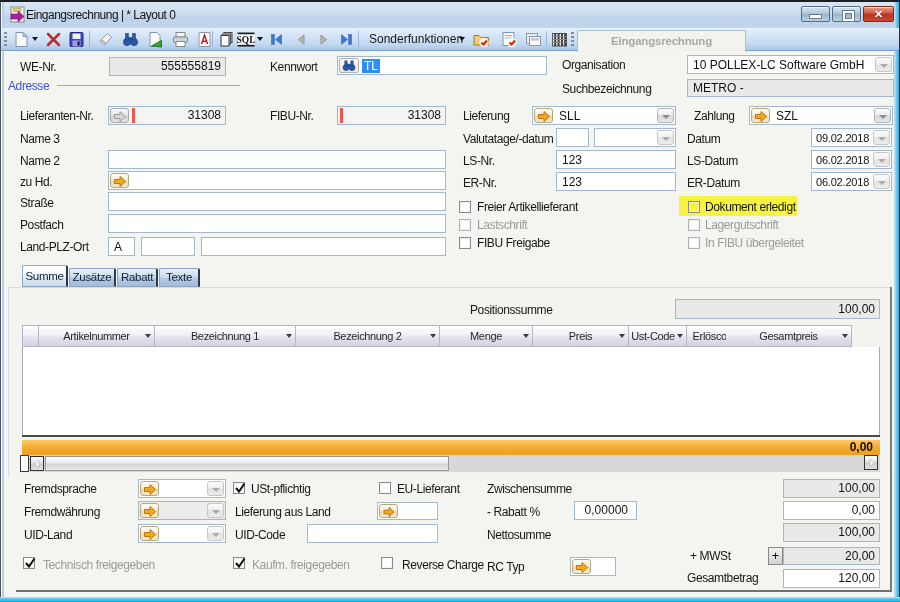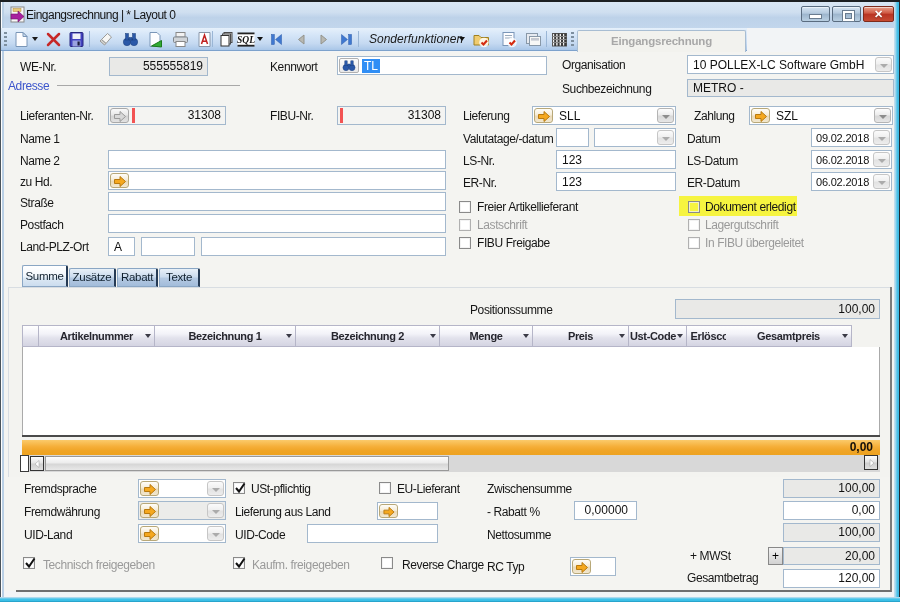--- a/index.html
+++ b/index.html
@@ -14,22 +14,22 @@
 .ticon{position:absolute;left:10px;top:6px;width:15px;height:17px;}
 #title{position:absolute;left:26px;top:8px;font-size:12px;letter-spacing:-0.5px;color:#151515;}
 .wbtn{position:absolute;top:6px;height:16px;border:1px solid #5a6c80;border-radius:2px;box-shadow:inset 0 1px 0 rgba(255,255,255,.55);}
 #btnmin{left:801px;width:29px;background:linear-gradient(#d6e4f2 0%,#b4c9de 45%,#9cb4cc 50%,#b9cfe2 100%);}
 #btnmax{left:832px;width:29px;background:linear-gradient(#d6e4f2 0%,#b4c9de 45%,#9cb4cc 50%,#b9cfe2 100%);}
 #btncls{left:863px;width:31px;background:linear-gradient(#e8a18c 0%,#cf5741 45%,#b83322 50%,#c64a32 100%);border-color:#7e2a1c;}
 #btnmin:after{content:"";position:absolute;left:8px;top:8px;width:11px;height:3px;background:#fff;box-shadow:0 0 0 1px #6a7c90;}
 #btnmax:after{content:"";position:absolute;left:10px;top:4px;width:7px;height:6px;border:2px solid #fff;box-shadow:0 0 0 1px #6a7c90,inset 0 0 0 1px #6a7c90;}
 #btncls:after{content:"\2715";position:absolute;left:0;right:0;top:1px;text-align:center;color:#fff;font-size:11px;font-weight:bold;text-shadow:0 1px 1px #7e2a1c;}
 
-#toolbar{position:absolute;left:1px;top:28px;width:746px;height:23px;
- background:linear-gradient(#e6f0fb 0%,#d6e6f8 30%,#c5d9f1 70%,#b3cdeb 90%,#a9c6e8 100%);border-bottom:1px solid #7da2cc;font-style:italic;}
+#toolbar{position:absolute;left:1px;top:28px;width:898px;height:23px;
+ background:linear-gradient(#e6f0fb 0%,#d6e6f8 30%,#c5d9f1 70%,#b3cdeb 90%,#a9c6e8 100%);border-bottom:1px solid #7da2cc;}
 .tsep{position:absolute;top:3px;width:1px;height:16px;background:#9ab6d6;}
 .ticn{position:absolute;top:3px;width:17px;height:17px;}
 .dda{position:absolute;top:9px;width:0;height:0;border-left:3.5px solid transparent;border-right:3.5px solid transparent;border-top:4px solid #1a1a1a;}
 #grip{position:absolute;left:3px;top:4px;width:3px;height:15px;background:repeating-linear-gradient(#7d8f9f 0 2px,transparent 2px 4px);}
 #sfx{position:absolute;left:368px;top:4px;font-size:12px;color:#1a1a1a;}
 #ertab{position:absolute;left:577px;top:30px;width:169px;height:22px;background:#f2f2ee;border:1px solid #a8bdd2;border-bottom:none;border-radius:2px 2px 0 0;text-align:center;font-size:11.5px;font-weight:bold;letter-spacing:-0.2px;color:#a8a8a8;line-height:21px;}
 
 #content{position:absolute;left:4px;top:52px;width:890px;height:539px;background:#f4f4f1;}
 
 .lbl{position:absolute;font-size:12px;letter-spacing:-0.4px;color:#161616;white-space:nowrap;}
@@ -45,21 +45,21 @@
 .ddb{position:absolute;width:17px;height:15px;top:1px;right:1px;border:1px solid #b4b4b4;border-radius:3px;background:linear-gradient(#fdfdfd,#ececec 45%,#d8d8d8 55%,#e6e6e6);}
 .ddb:after{content:"";position:absolute;left:4px;top:6px;border-left:4px solid transparent;border-right:4px solid transparent;border-top:4px solid #8d8d8d;}
 .cb{position:absolute;width:12px;height:12px;background:#fff;border:1px solid #8a8a8a;box-shadow:inset 0 0 0 1px rgba(240,240,240,.8);}
 .cbd{border-color:#b0b0b0;}
 .cb svg{position:absolute;left:-1px;top:-2px;}
 
 .tab{position:absolute;font-size:11.5px;letter-spacing:-0.3px;color:#10202e;text-align:center;
  background:linear-gradient(#e8f0f8 0%,#ccdcee 45%,#b4c9e2 55%,#a2bcda 100%);border:1px solid #8aa6c4;border-right:2px solid #253a54;border-radius:2px 2px 0 0;}
 #tabactive{background:linear-gradient(#ffffff 0%,#f2f7fc 50%,#dde9f4 60%,#cbdcee 100%);}
 
-.hcell{position:absolute;top:325px;height:22px;background:linear-gradient(#ffffff 0%,#f2f2f8 40%,#e2e2ec 60%,#d4d4e2 100%);border:1px solid #b5b5c8;border-left:none;font-size:11px;letter-spacing:-0.35px;color:#26262e;text-align:center;line-height:20px;font-weight:bold;}
+.hcell{position:absolute;top:325px;height:22px;background:linear-gradient(#ffffff 0%,#f2f2f8 40%,#e2e2ec 60%,#d4d4e2 100%);border:1px solid #b5b5c8;border-left:none;font-size:11px;letter-spacing:-0.35px;color:#26262e;text-align:center;line-height:20px;}
 .hdd{position:absolute;right:3px;top:8px;border-left:3.5px solid transparent;border-right:3.5px solid transparent;border-top:4px solid #3a3a46;}
 .binbtn{position:absolute;left:1px;top:1px;width:20px;height:15px;border:1px solid #b0b0b0;border-radius:2px;background:linear-gradient(#fcfcfc,#e8e8e8);}
 .binbtn svg{position:absolute;left:2px;top:0px;}
 .oab{background:linear-gradient(#fffdf8,#f5ecd8 45%,#ead9b8 55%,#f2e8d0)!important;border-color:#b8a878!important;}
 .ddb.dis{background:linear-gradient(#fbfbfb,#f0f0f0 45%,#e2e2e2 55%,#ededed);border-color:#c6c6c6;}
 .ddb.dis:after{border-top-color:#ababab;}
 .sbtn{position:absolute;width:14px;height:15px;background:linear-gradient(#fdfdfd,#e4e4e4 45%,#cfcfcf 55%,#e0e0e0);border:1px solid #333;}
 #tabpanel{position:absolute;left:8px;top:287px;width:882px;height:190px;border-left:1px solid #d8dde2;border-top:1px solid #d8dde2;background:#f3f3f0;}
 </style></head>
 <body>
@@ -191,21 +191,21 @@
     <div id="grip" style="left:570px"></div>
   </div>
   <div id="ertab">Eingangsrechnung</div>
 
   <div id="content"></div>
   <div style="position:absolute;left:890px;top:287px;width:2px;height:305px;background:#7b7b7b"></div>
   <div style="position:absolute;left:8px;top:476px;width:882px;height:1px;background:#b8bec4"></div>
   <div style="position:absolute;left:16px;top:590px;width:875px;height:2px;background:#6f6f6f"></div>
 
   <div class="lbl" style="left:20px;top:60px">WE-Nr.</div>
-  <div class="fld ro num" style="left:109px;top:57px;width:99px;height:19px;line-height:17px">555555819</div>
+  <div class="fld ro num" style="left:109px;top:57px;width:117px;height:19px;line-height:17px">555555819</div>
   <div class="lbl" style="left:270px;top:60px">Kennwort</div>
   <div class="fld" style="left:337px;top:56px;width:210px;height:19px">
     <span class="binbtn">
         <svg width="14" height="13" viewBox="0 0 14 13">
           <g fill="#2a58a8" stroke="#183c78" stroke-width="0.4">
             <circle cx="4" cy="8.6" r="3.1"></circle>
             <circle cx="10" cy="8.6" r="3.1"></circle>
             <rect x="2.8" y="1.8" width="2.4" height="5"></rect>
             <rect x="8.8" y="1.8" width="2.4" height="5"></rect>
             <rect x="5.8" y="5" width="2.4" height="2"></rect>
@@ -249,21 +249,21 @@
   <div class="fld" style="left:749px;top:106px;width:144px;height:19px">
       <span class="abtn oab">
         <svg width="14" height="13" viewBox="0 0 14 13">
           <path d="M1.5 4.5 L7 4.5 L7 1.5 L12.5 6.5 L7 11.5 L7 8.5 L1.5 8.5 Z" fill="#f5a81f" stroke="#b87a10"></path>
         </svg>
       </span>
       <span class="txt" style="left:26px">SZL</span>
       <span class="ddb"></span>
     </div>
 
-  <div class="lbl" style="left:20px;top:132px">Name 1</div>
+  <div class="lbl" style="left:20px;top:132px">Name 3</div>
   <div class="lbl" style="left:463px;top:132px">Valutatage/-datum</div>
   <div class="fld" style="left:556px;top:128px;width:33px;height:19px"></div>
   <div class="fld" style="left:594px;top:128px;width:82px;height:19px">
       <span class="ddb dis"></span>
     </div>
   <div class="lbl" style="left:687px;top:132px">Datum</div>
   <div class="fld" style="left:811px;top:128px;width:81px;height:19px">
       <span class="txt dtx">09.02.2018</span>
       <span class="ddb dis"></span>
     </div>

